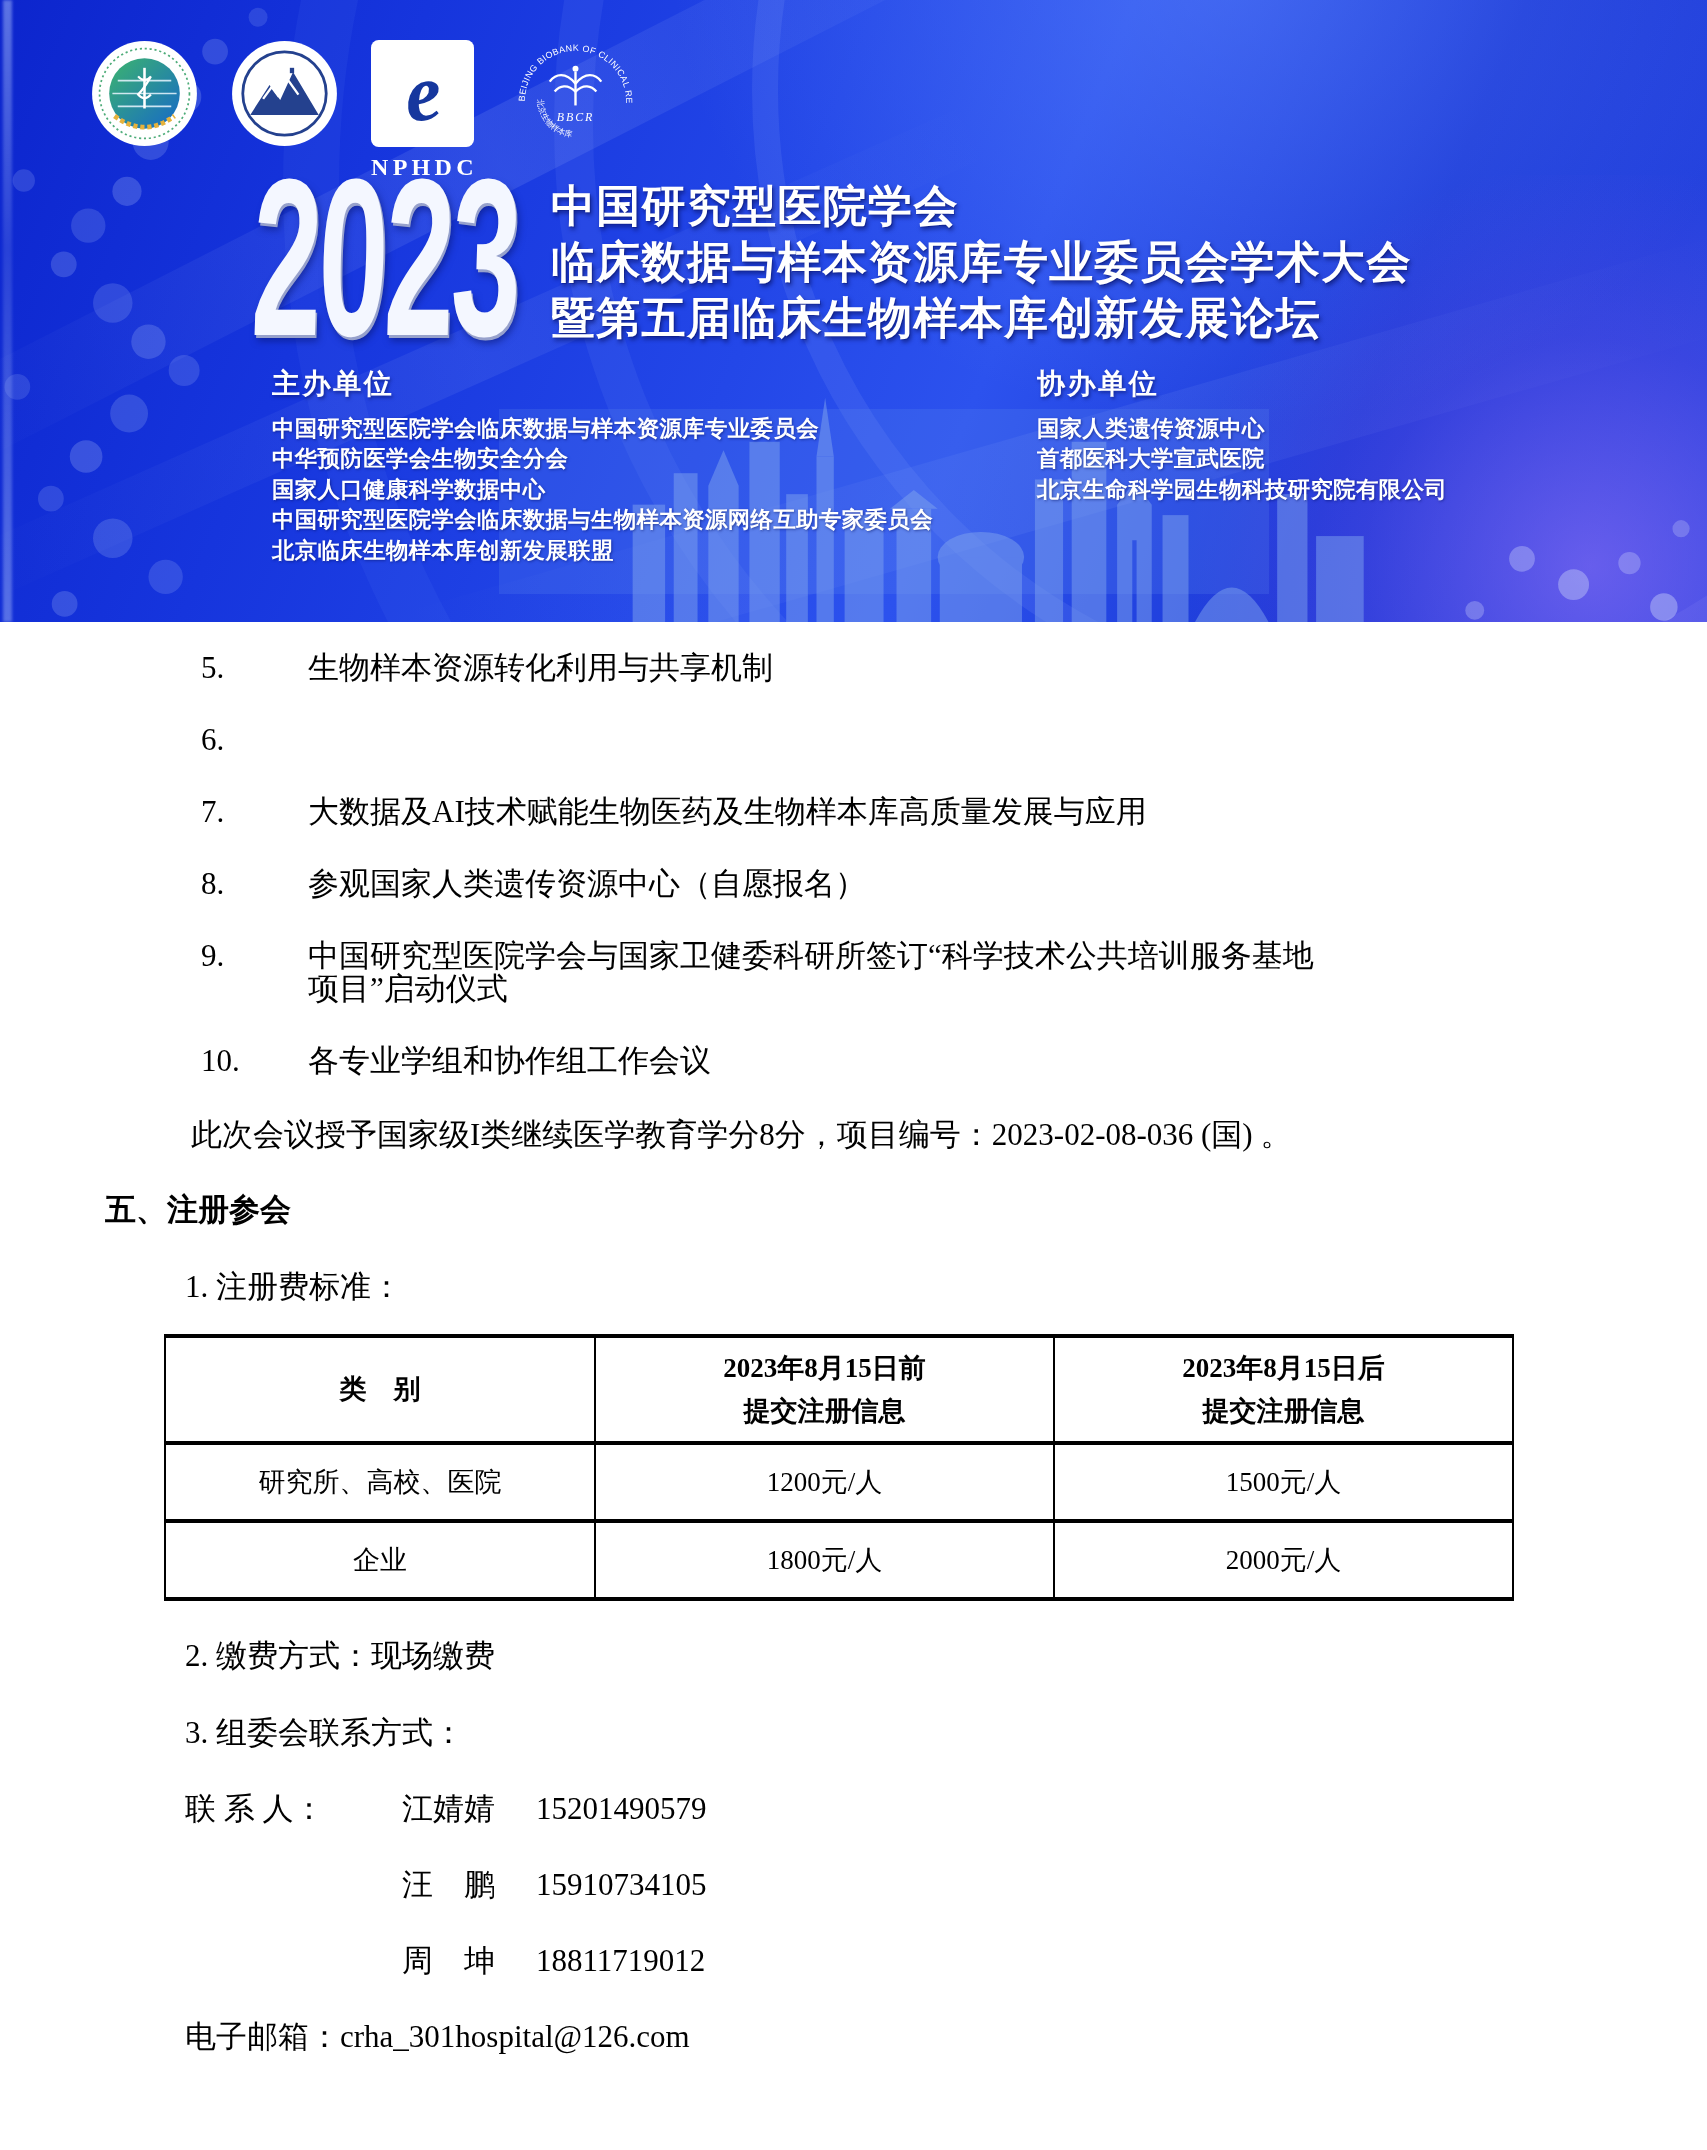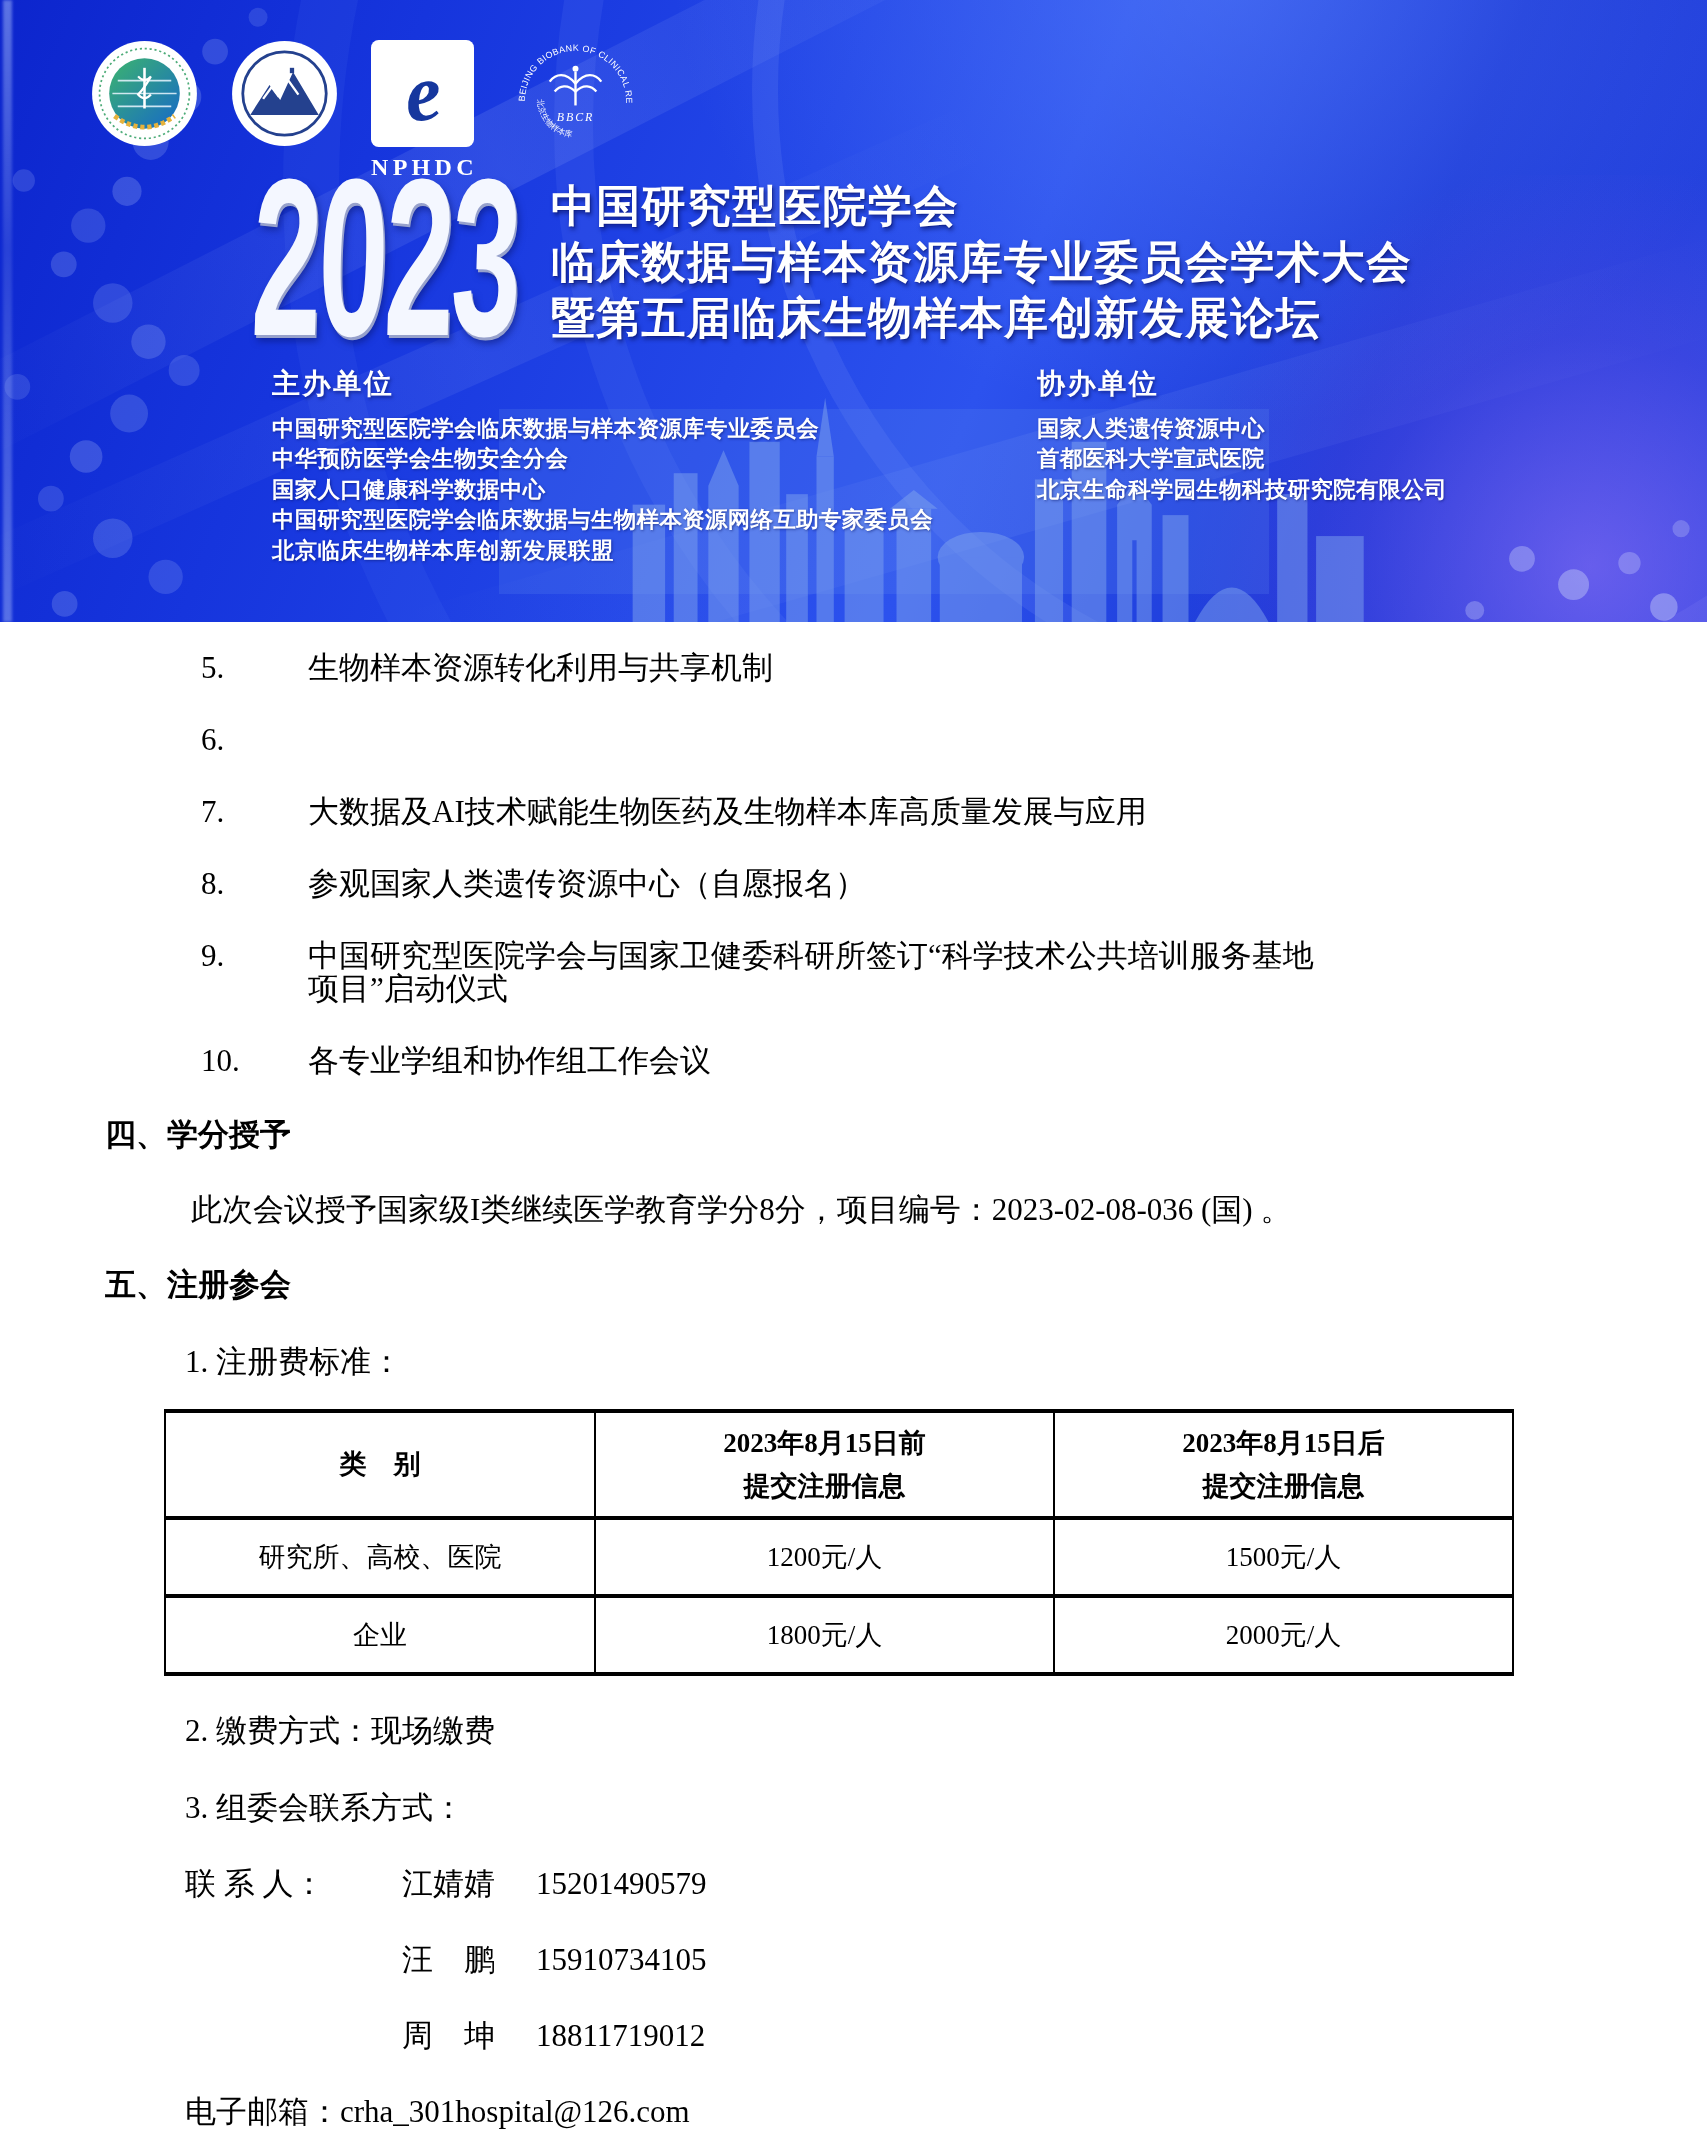--- a/index.html
+++ b/index.html
@@ -273,21 +273,20 @@
           <span class="txt" style="display:block;">中国研究型医院学会与国家卫健委科研所签订“科学技术公共培训服务基地</span>
           <span class="cont" style="display:block;">项目”启动仪式</span>
         </span>
       </div>
       <div class="agenda-item">
         <span class="num">10.</span>
         <span class="txt">各专业学组和协作组工作会议</span>
       </div>
     </div>
 
-    <div class="sec-heading">四、学分授予</div>
     <div class="body-para">此次会议授予国家级I类继续医学教育学分8分，项目编号：2023-02-08-036 (国) 。</div>
 
     <div class="sec-heading">五、注册参会</div>
     <div class="sub-line">1. 注册费标准：</div>
 
     <table class="fee">
       <colgroup>
           <col style="width:430px">
           <col style="width:459px">
           <col style="width:459px">

